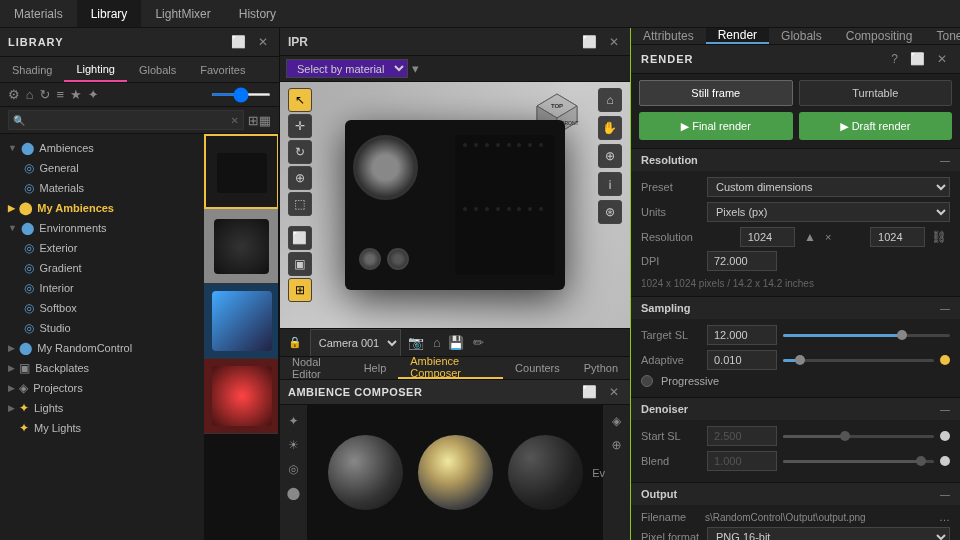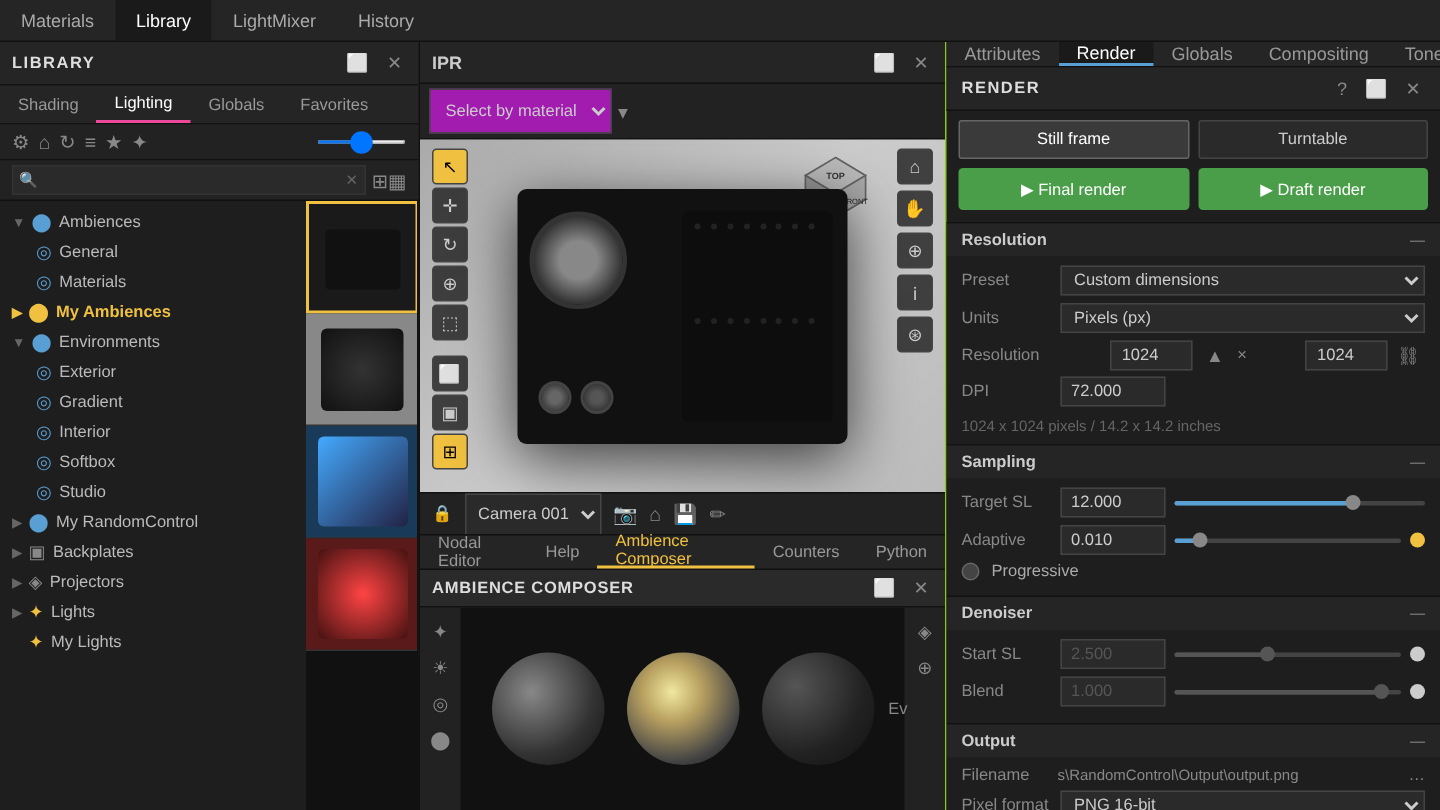--- a/index.html
+++ b/index.html
@@ -182,27 +182,27 @@
     .ipr-toolbar {
       display: flex;
       align-items: center;
       padding: 3px 6px;
       background: #222;
       border-bottom: 1px solid #111;
       gap: 4px;
     }
 
     .select-dropdown {
-      background: #a21caf;
+      background: #4c1d95;
       border: 1px solid #444;
       color: #ccc;
       padding: 2px 6px;
       font-size: 11px;
       cursor: pointer;
-      height: 30px;
+      height: 19px;
     }
 
     
     .viewport {
       flex: 1;
       background: #888;
       position: relative;
       display: flex;
       align-items: center;
       justify-content: center;

